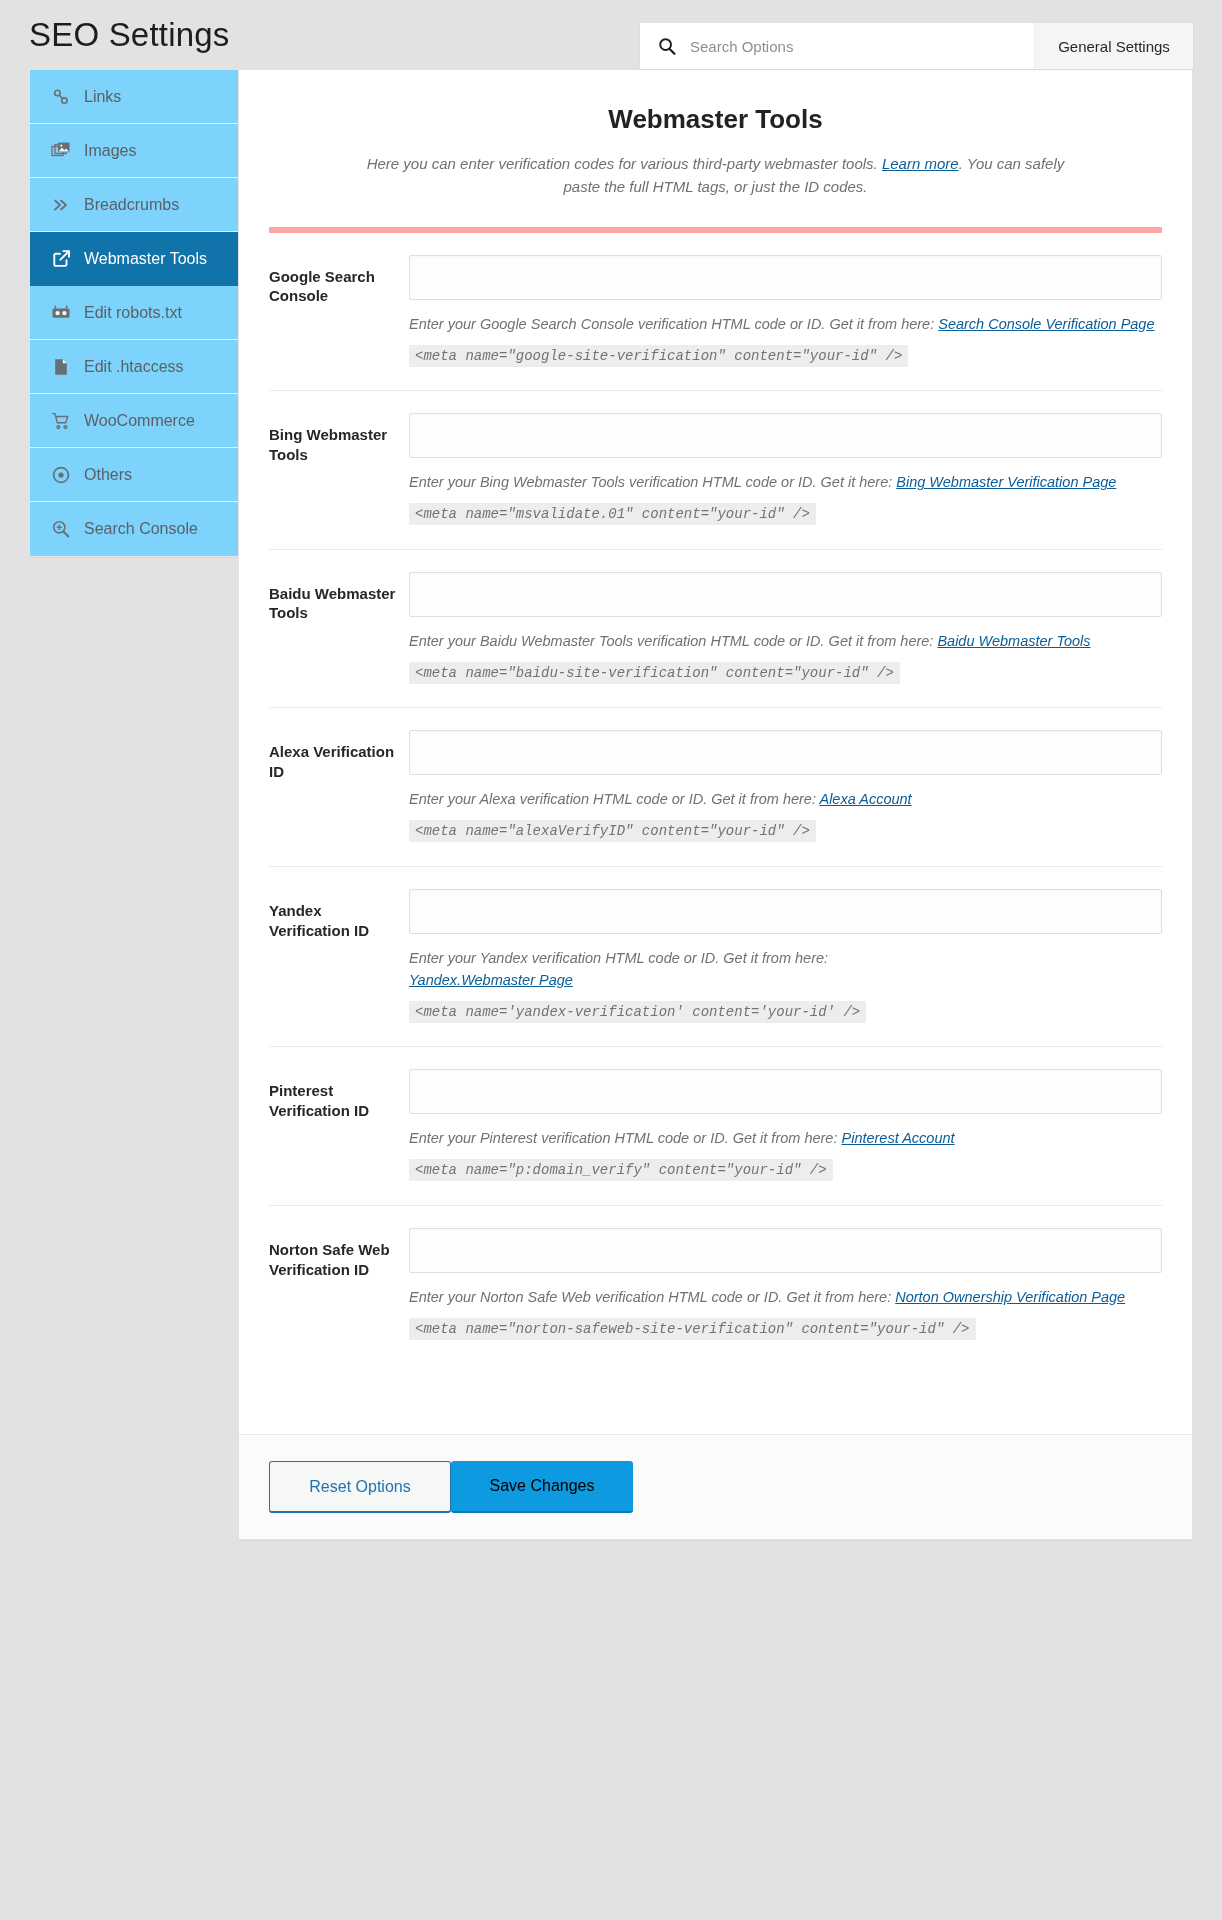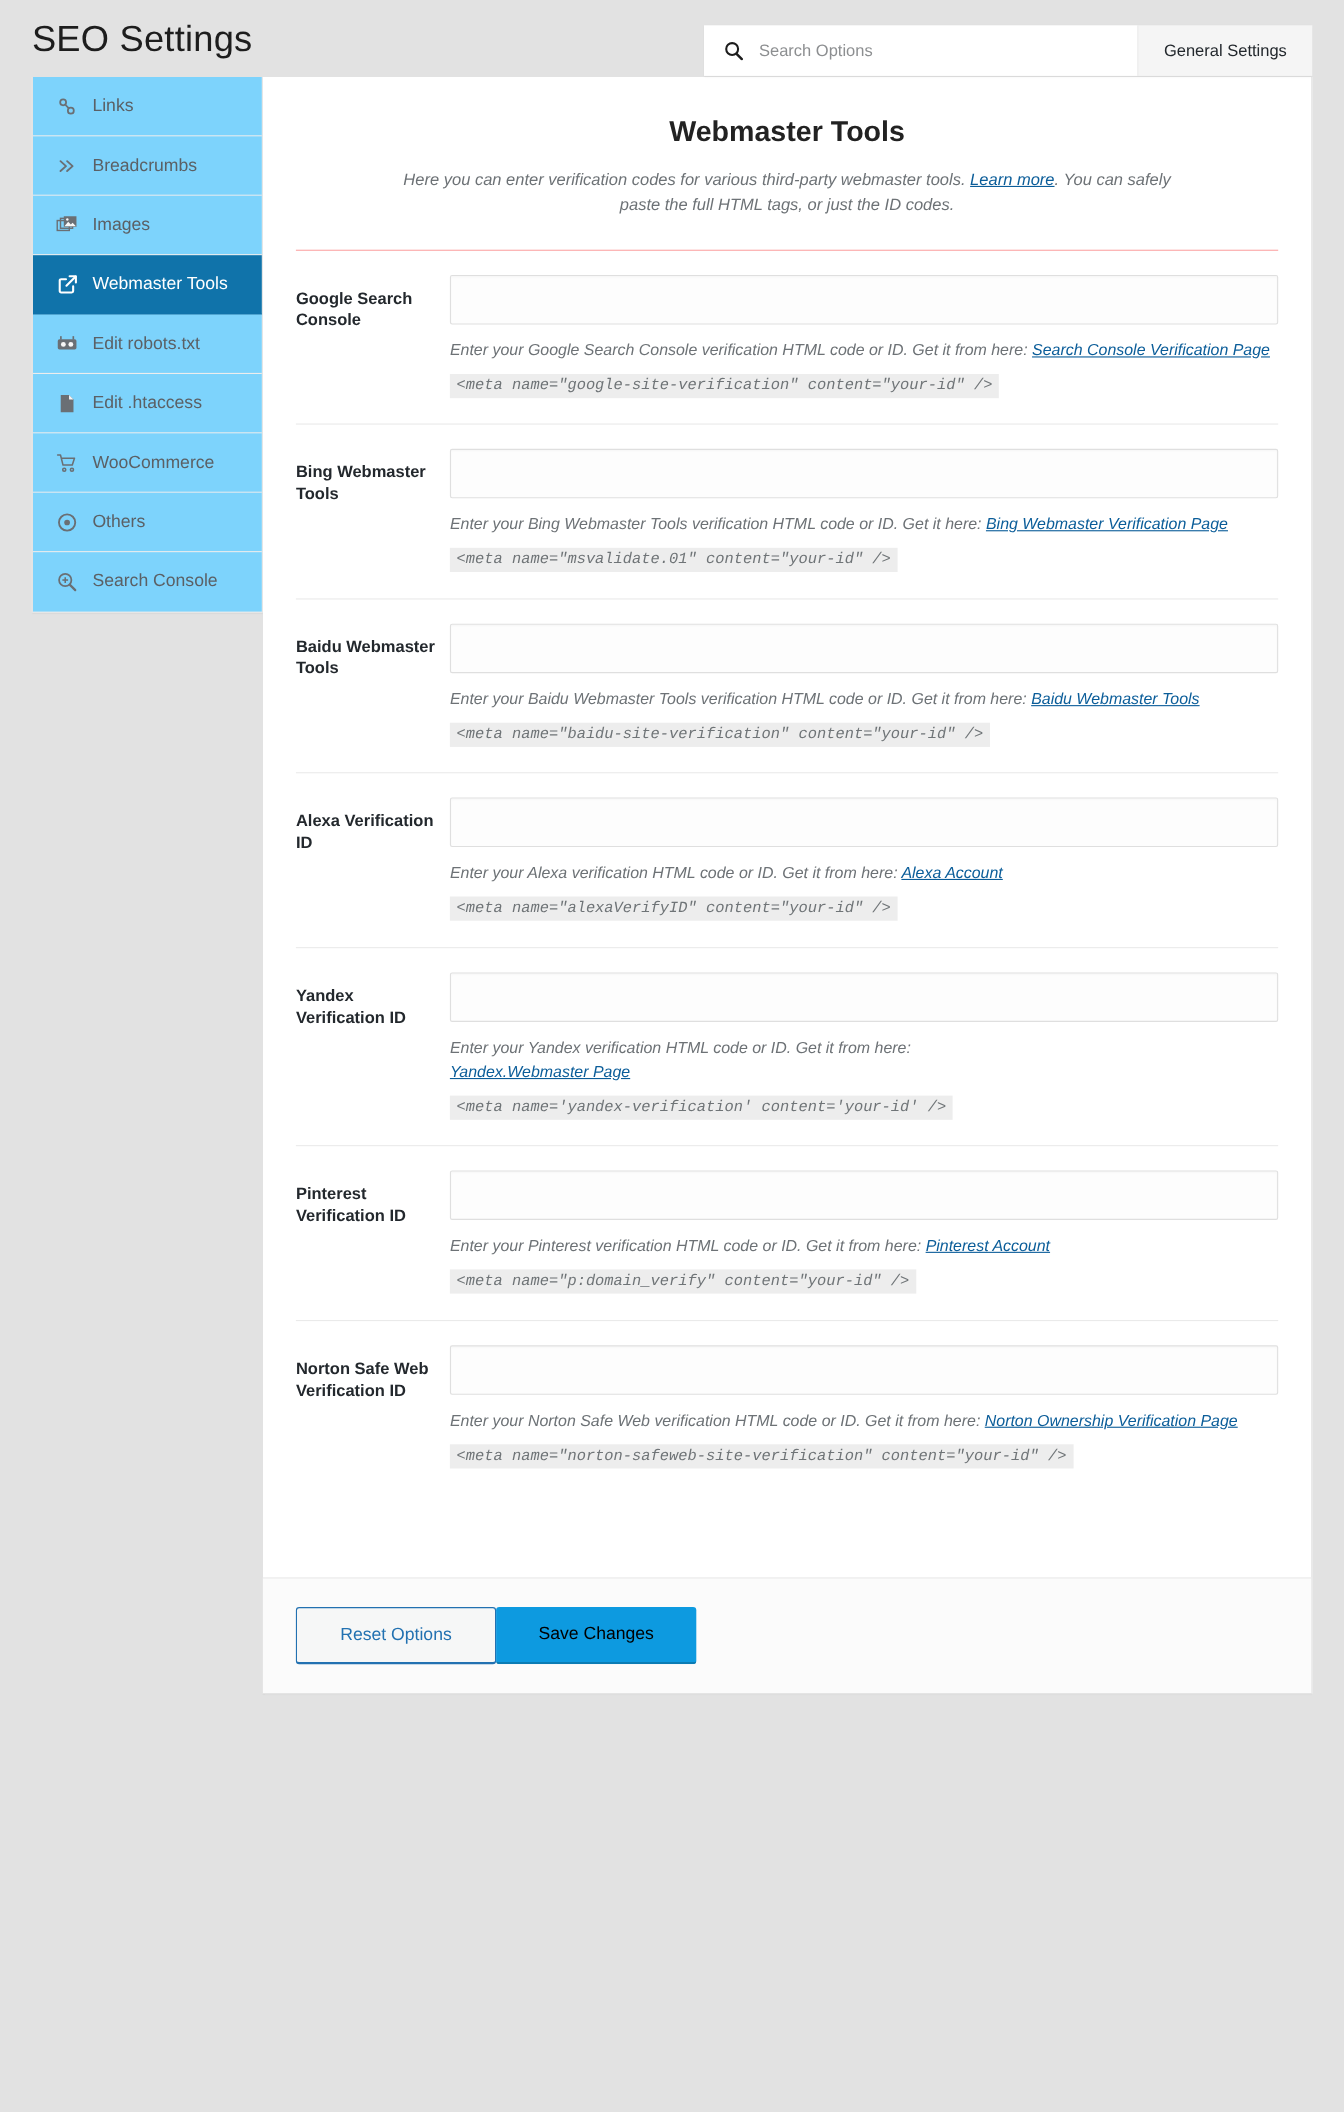--- a/index.html
+++ b/index.html
@@ -139,21 +139,21 @@
     margin: 0 auto 28px auto;
   }
   .section-desc a { color: #0b5d99; text-decoration: underline; }
 
   
   .field-row {
     display: flex;
     padding: 22px 0 22px 0;
     border-top: 1px solid #eaeaea;
   }
-  .field-row.first { border-top: 1px solid #fca5a5; }
+  .field-row.first { border-top: 6px solid #fca5a5; }
   .field-label {
     flex: 0 0 140px;
     font-size: 15px;
     font-weight: bold;
     color: #23282d;
     line-height: 1.32;
     padding-top: 12px;
     padding-right: 10px;
   }
   .field-control { flex: 1; }
@@ -263,41 +263,41 @@
           <circle cx="6.4" cy="6" r="2.7"></circle>
           <circle cx="13.4" cy="13.6" r="2.7"></circle>
           <line x1="8.2" y1="8" x2="11.6" y2="11.6"></line>
         </svg>
       </span>
       <span class="nav-label">Links</span>
     </div>
 
     <div class="nav-item">
       <span class="nav-icon">
-        <svg width="20" height="20" viewBox="0 0 20 20" fill="none" stroke="currentColor" stroke-width="1.7" stroke-linecap="round" stroke-linejoin="round">
-          <polyline points="4,5.5 9,10 4,14.5"></polyline>
-          <polyline points="10,5.5 15,10 10,14.5"></polyline>
-        </svg>
-      </span>
-      <span class="nav-label">Breadcrumbs</span>
-    </div>
-
-    <div class="nav-item">
-      <span class="nav-icon">
         <svg width="20" height="20" viewBox="0 0 20 20">
           <rect x="1" y="5.5" width="11" height="9" fill="none" stroke="currentColor" stroke-width="1.3"></rect>
           <rect x="4" y="3.5" width="11" height="9" fill="none" stroke="currentColor" stroke-width="1.3"></rect>
           <rect x="7" y="1.6" width="11.5" height="9.6" fill="currentColor"></rect>
           <circle cx="10.2" cy="4.6" r="1.1" fill="#f7f7f7"></circle>
           <path d="M7.6 10.6 L11 6.6 L13.4 9.2 L15 7.6 L18 10.6 Z" fill="#f7f7f7"></path>
         </svg>
       </span>
       <span class="nav-label">Images</span>
     </div>
 
+    <div class="nav-item">
+      <span class="nav-icon">
+        <svg width="20" height="20" viewBox="0 0 20 20" fill="none" stroke="currentColor" stroke-width="1.7" stroke-linecap="round" stroke-linejoin="round">
+          <polyline points="4,5.5 9,10 4,14.5"></polyline>
+          <polyline points="10,5.5 15,10 10,14.5"></polyline>
+        </svg>
+      </span>
+      <span class="nav-label">Breadcrumbs</span>
+    </div>
+
     <div class="nav-item active">
       <span class="nav-icon">
         <svg width="21" height="21" viewBox="0 0 21 21" fill="none" stroke="currentColor" stroke-width="1.9" stroke-linecap="round" stroke-linejoin="round">
           <path d="M15.5 12.3 V16.6 a1.3 1.3 0 0 1 -1.3 1.3 H4.6 a1.3 1.3 0 0 1 -1.3 -1.3 V7.1 a1.3 1.3 0 0 1 1.3 -1.3 H9"></path>
           <polyline points="12.3,3.1 18,3.1 18,8.8"></polyline>
           <line x1="9.4" y1="11.7" x2="17.6" y2="3.5"></line>
         </svg>
       </span>
       <span class="nav-label">Webmaster Tools</span>
     </div>

